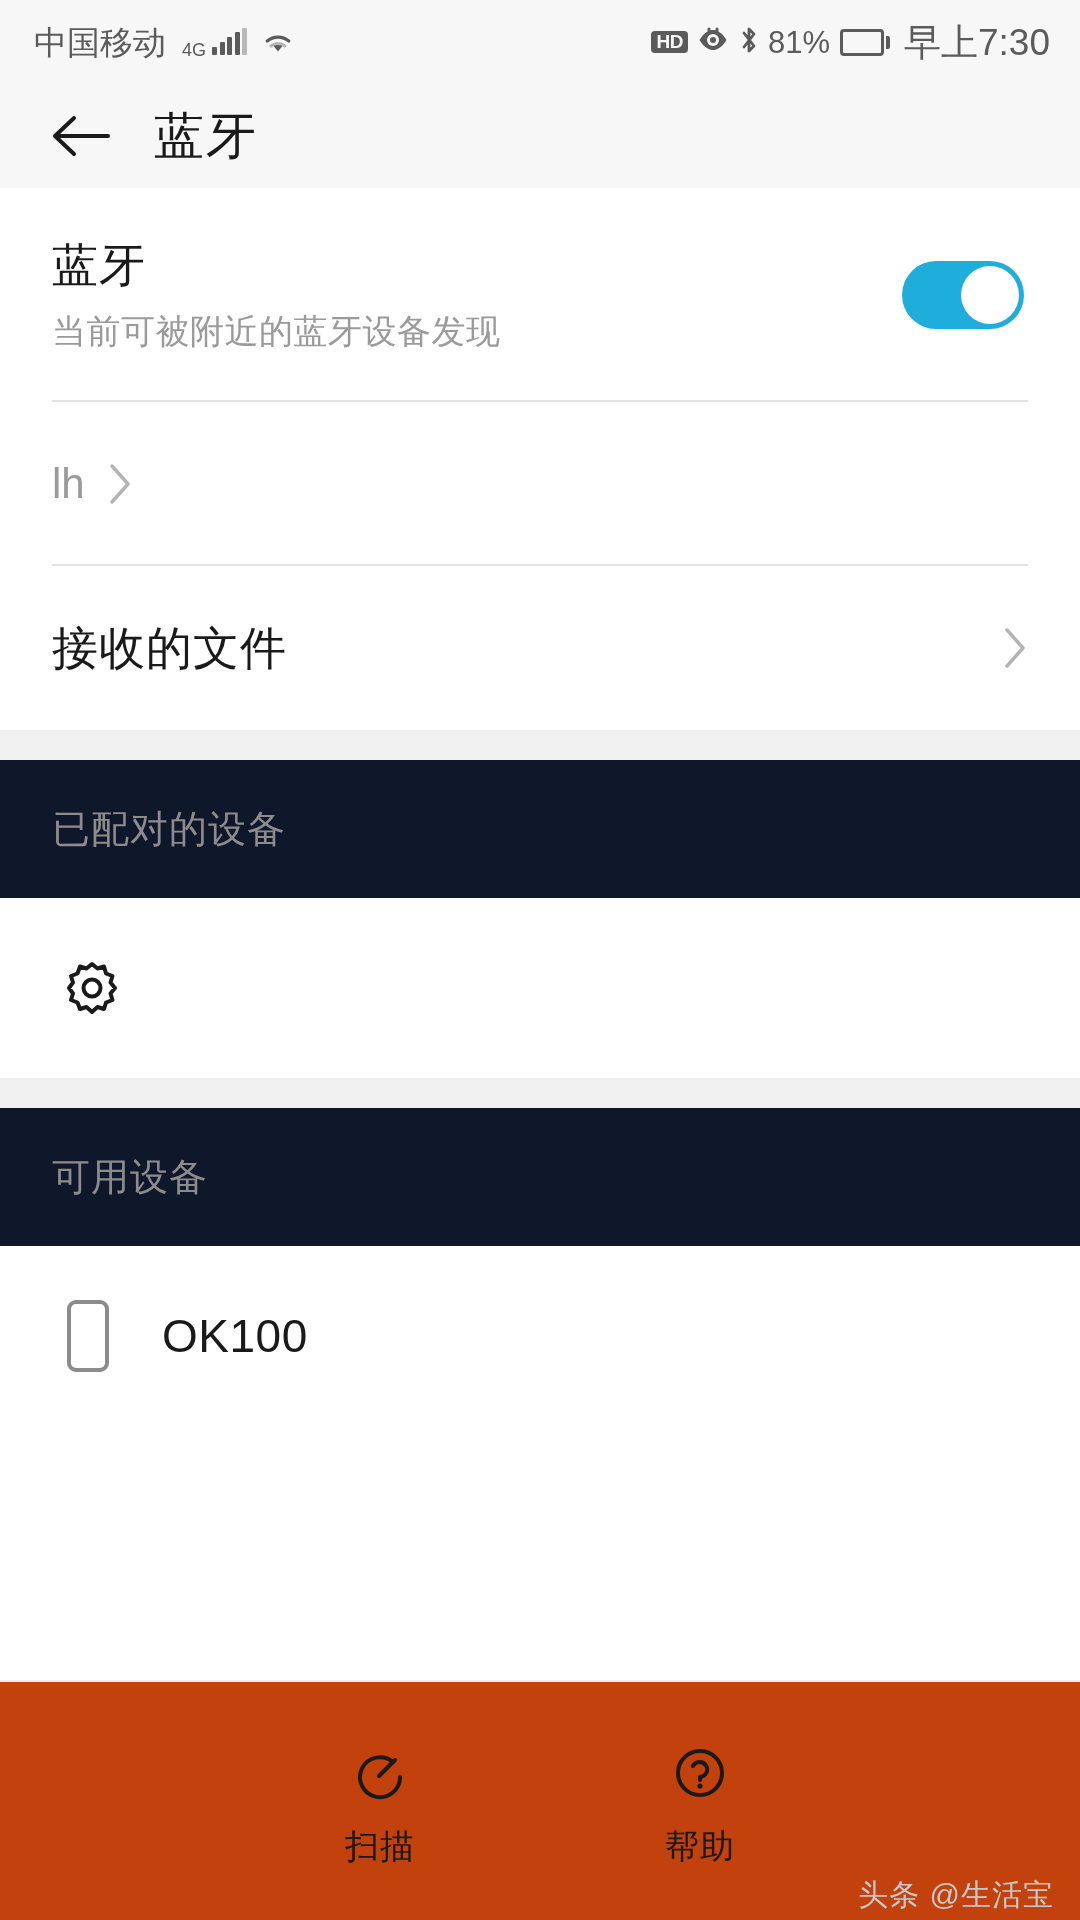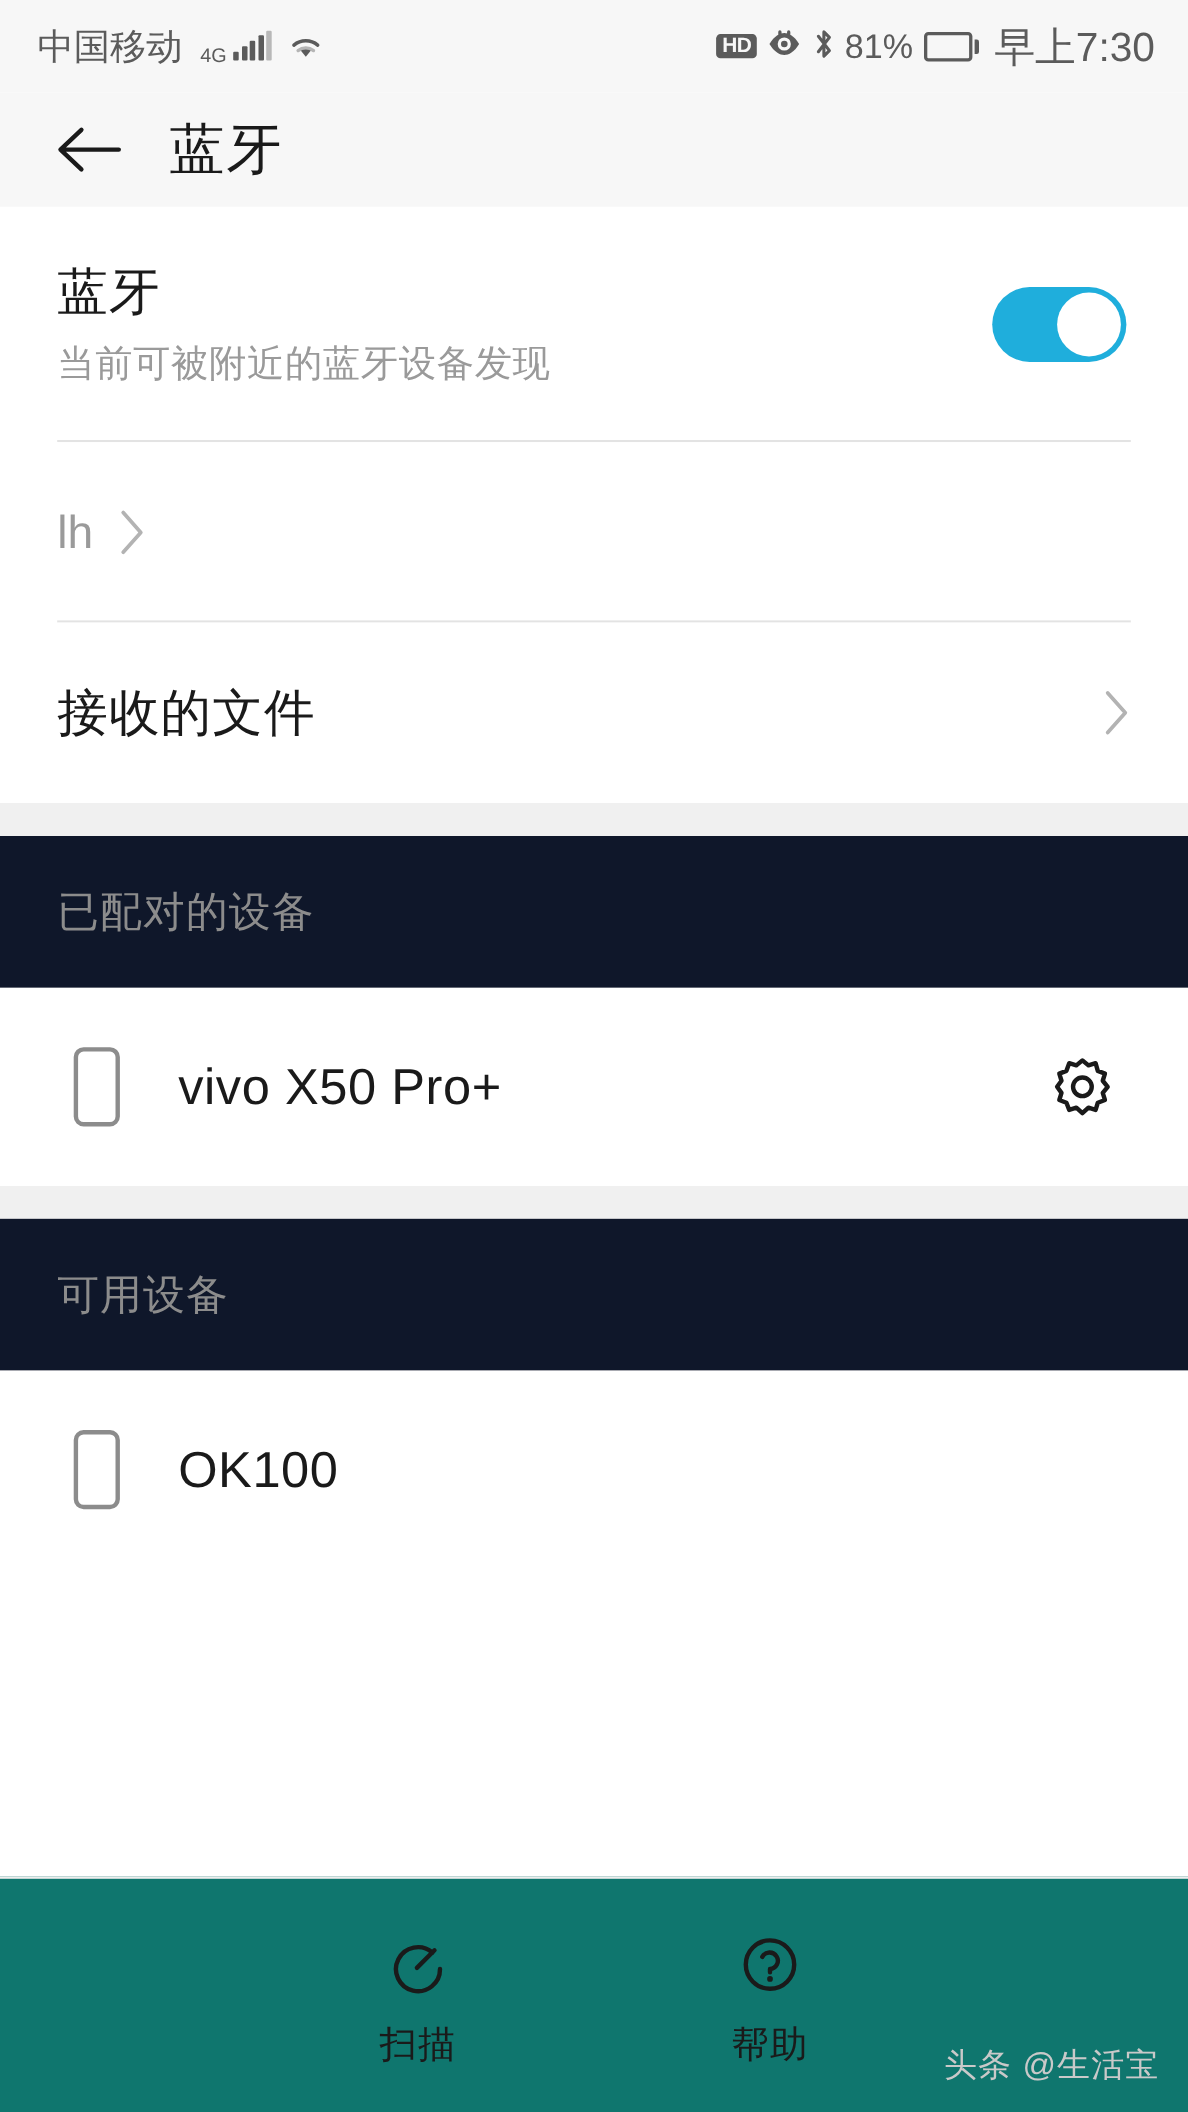--- a/index.html
+++ b/index.html
@@ -294,22 +294,22 @@
     left: 190px;
     right: 52px;
     bottom: 0;
     height: 2px;
     background: #e3e3e3;
   }
 
   
   .bottom-bar {
     position: relative;
-    height: 214px;
-    background: #0f766e;
+    height: 240px;
+    background: #c2410c;
     border-top: 2px solid #ededed;
     display: flex;
     align-items: center;
     justify-content: center;
     gap: 170px;
     flex: 0 0 auto;
     box-sizing: border-box;
   }
   .bottom-item {
     display: flex;
@@ -322,21 +322,21 @@
   .bottom-label {
     font-size: 34px;
     color: #1a1a1a;
     margin-top: 18px;
     line-height: 1;
     letter-spacing: 1px;
   }
   .watermark {
     position: absolute;
     right: 26px;
-    bottom: 22px;
+    bottom: 4px;
     font-size: 30px;
     color: #c9c9c9;
     letter-spacing: 1px;
     white-space: nowrap;
   }
 </style>
 </head>
 <body>
 
 <div id="screen">
@@ -421,28 +421,20 @@
         <svg width="26" height="44" viewBox="0 0 26 44">
           <path d="M5 4 L21 22 L5 40" stroke="#b3b3b3" stroke-width="3.4" fill="none" stroke-linecap="round" stroke-linejoin="round"></path>
         </svg>
       </div>
     </div>
 
     <div class="section-band"></div>
     <div class="section-header">已配对的设备</div>
 
     <div class="row device-row">
-      <div class="device-left">
-        <span class="device-icon">
-          <svg width="46" height="76" viewBox="0 0 46 76">
-            <rect x="4" y="4" width="38" height="68" rx="7" ry="7" stroke="#8c8c8c" stroke-width="4" fill="none"></rect>
-          </svg>
-        </span>
-        <span class="device-name">vivo X50 Pro+</span>
-      </div>
       <div class="gear-btn">
         <svg width="62" height="62" viewBox="0 0 62 62">
           <path d="M31 7 L36.5 11.5 L43 9.5 L45 16.5 L51.5 19 L49.5 25.5 L54 31 L49.5 36.5 L51.5 43 L45 45.5 L43 52 L36.5 50 L31 55 L25.5 50 L19 52 L16.5 45.5 L10 43 L12 36.5 L8 31 L12 25.5 L10 19 L16.5 16.5 L19 9.5 L25.5 11.5 Z" stroke="#1a1a1a" stroke-width="4" fill="none" stroke-linejoin="round"></path>
           <circle cx="31" cy="31" r="8.5" stroke="#1a1a1a" stroke-width="4" fill="none"></circle>
         </svg>
       </div>
     </div>
 
     <div class="section-band"></div>
     <div class="section-header">可用设备</div>

